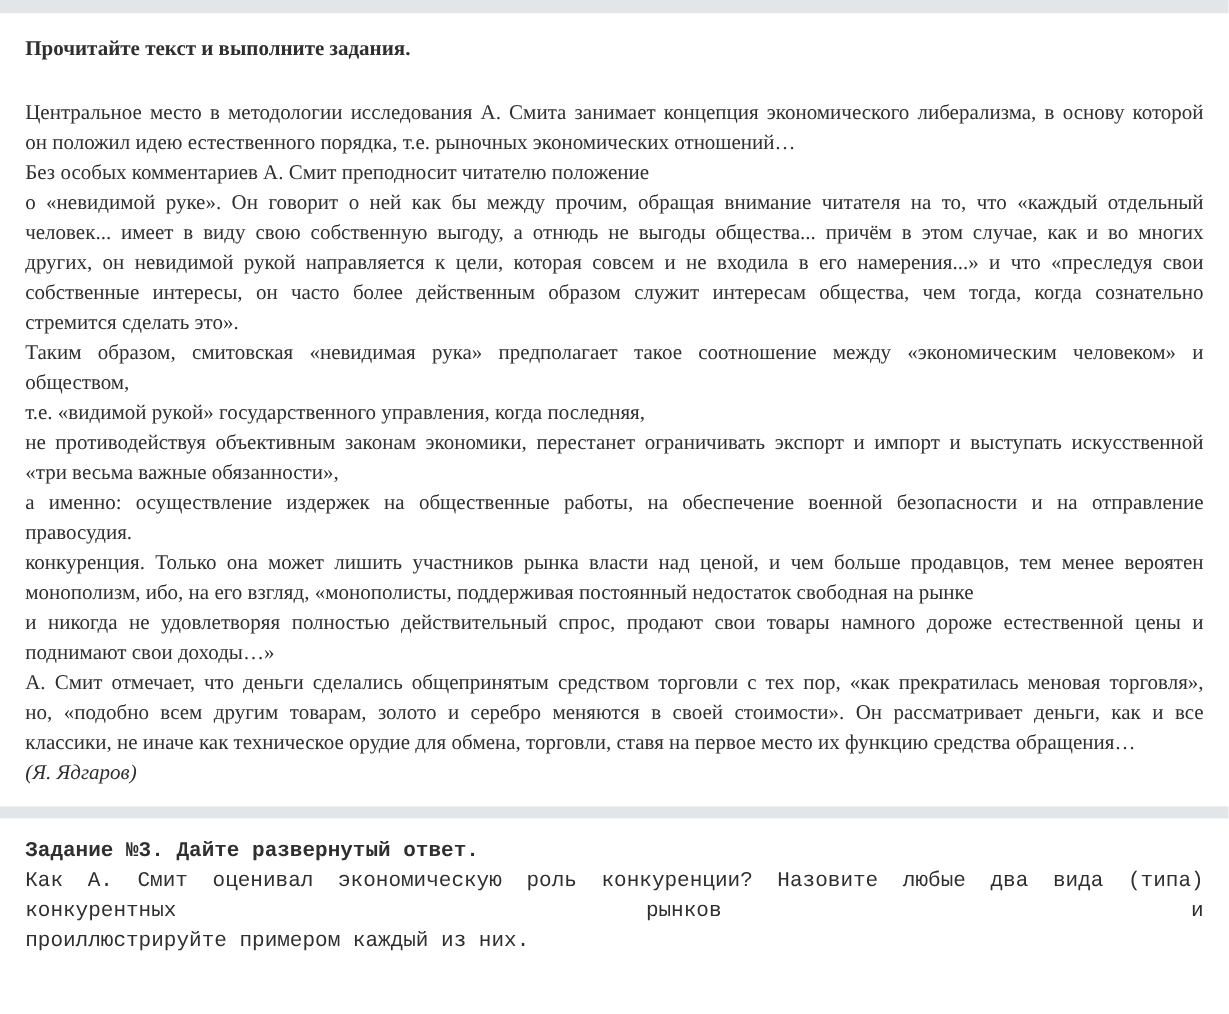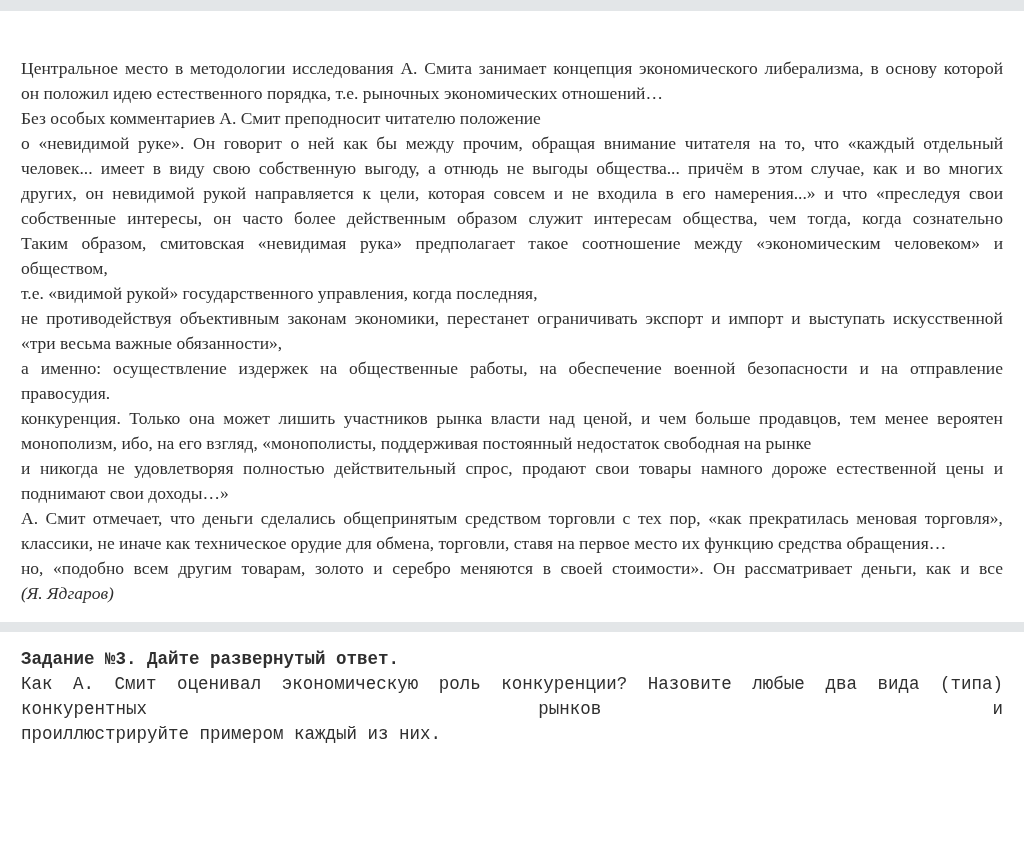--- a/index.html
+++ b/index.html
@@ -50,42 +50,44 @@
   .line.italic { font-style: italic; }
 </style>
 </head>
 <body style="color: rgb(47, 47, 47);">
 
 <div class="page">
 
   <div class="band top" style="background: rgb(227, 230, 232);"></div>
 
   <div class="content sec-reading">
+    <h1 class="heading">Прочитайте текст и выполните задания.</h1>
     <div class="article" id="article-lines">
         <div class="line stretch">Центральное место в методологии исследования А. Смита занимает концепция экономического либерализма, в основу которой</div>
         <div class="line">он положил идею естественного порядка, т.е. рыночных экономических отношений…</div>
         <div class="line">Без особых комментариев А. Смит преподносит читателю положение</div>
         <div class="line stretch">о «невидимой руке». Он говорит о ней как бы между прочим, обращая внимание читателя на то, что «каждый отдельный</div>
         <div class="line stretch">человек... имеет в виду свою собственную выгоду, а отнюдь не выгоды общества... причём в этом случае, как и во многих</div>
         <div class="line stretch">других, он невидимой рукой направляется к цели, которая совсем и не входила в его намерения...» и что «преследуя свои</div>
         <div class="line stretch">собственные интересы, он часто более действенным образом служит интересам общества, чем тогда, когда сознательно</div>
+        <div class="line">стремится сделать это».</div>
         <div class="line stretch">Таким образом, смитовская «невидимая рука» предполагает такое соотношение между «экономическим человеком» и</div>
         <div class="line">обществом,</div>
         <div class="line">т.е. «видимой рукой» государственного управления, когда последняя,</div>
         <div class="line stretch">не противодействуя объективным законам экономики, перестанет ограничивать экспорт и импорт и выступать искусственной</div>
         <div class="line">«три весьма важные обязанности»,</div>
         <div class="line stretch">а именно: осуществление издержек на общественные работы, на обеспечение военной безопасности и на отправление</div>
         <div class="line">правосудия.</div>
         <div class="line stretch">конкуренция. Только она может лишить участников рынка власти над ценой, и чем больше продавцов, тем менее вероятен</div>
         <div class="line">монополизм, ибо, на его взгляд, «монополисты, поддерживая постоянный недостаток свободная на рынке</div>
         <div class="line stretch">и никогда не удовлетворяя полностью действительный спрос, продают свои товары намного дороже естественной цены и</div>
         <div class="line">поднимают свои доходы…»</div>
         <div class="line stretch">А. Смит отмечает, что деньги сделались общепринятым средством торговли с тех пор, «как прекратилась меновая торговля»,</div>
+        <div class="line stretch">но, «подобно всем другим товарам, золото и серебро меняются в своей стоимости». Он рассматривает деньги, как и все</div>
         <div class="line">классики, не иначе как техническое орудие для обмена, торговли, ставя на первое место их функцию средства обращения…</div>
-        <div class="line stretch">но, «подобно всем другим товарам, золото и серебро меняются в своей стоимости». Он рассматривает деньги, как и все</div>
         <div class="line italic">(Я. Ядгаров)</div>
       </div>
   </div>
 
   <div class="band mid" style="background: rgb(227, 230, 232);"></div>
 
   <div class="content sec-task">
     <h2 class="heading">Задание №3. Дайте развернутый ответ.</h2>
     <div class="question" id="question-lines">
         <div class="line stretch">Как А. Смит оценивал экономическую роль конкуренции? Назовите любые два вида (типа) конкурентных рынков и</div>

